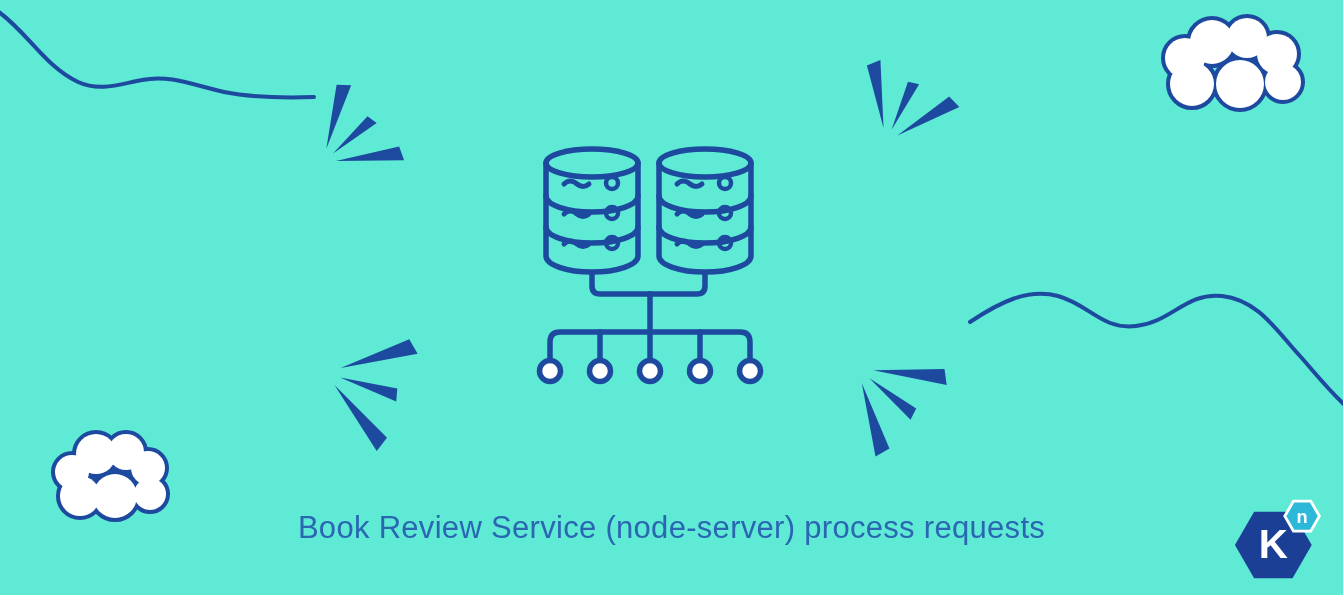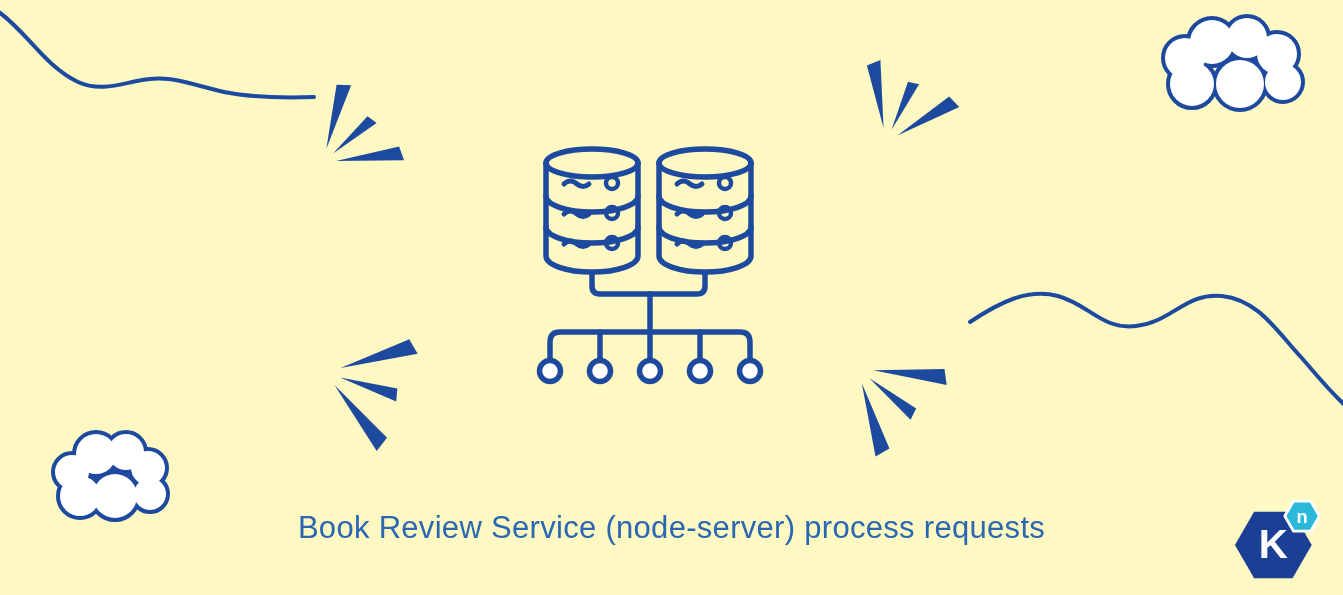--- a/index.html
+++ b/index.html
@@ -5,21 +5,21 @@
   html, body {
     margin: 0;
     padding: 0;
     background: #ffffff;
     font-family: "Liberation Sans", sans-serif;
   }
   .canvas {
     position: relative;
     width: 1343px;
     height: 595px;
-    background: #fef9c3;
+    background: #5eead4;
     overflow: hidden;
   }
   .art {
     position: absolute;
     left: 0;
     top: 0;
   }
   .caption {
     position: absolute;
     left: 0;

